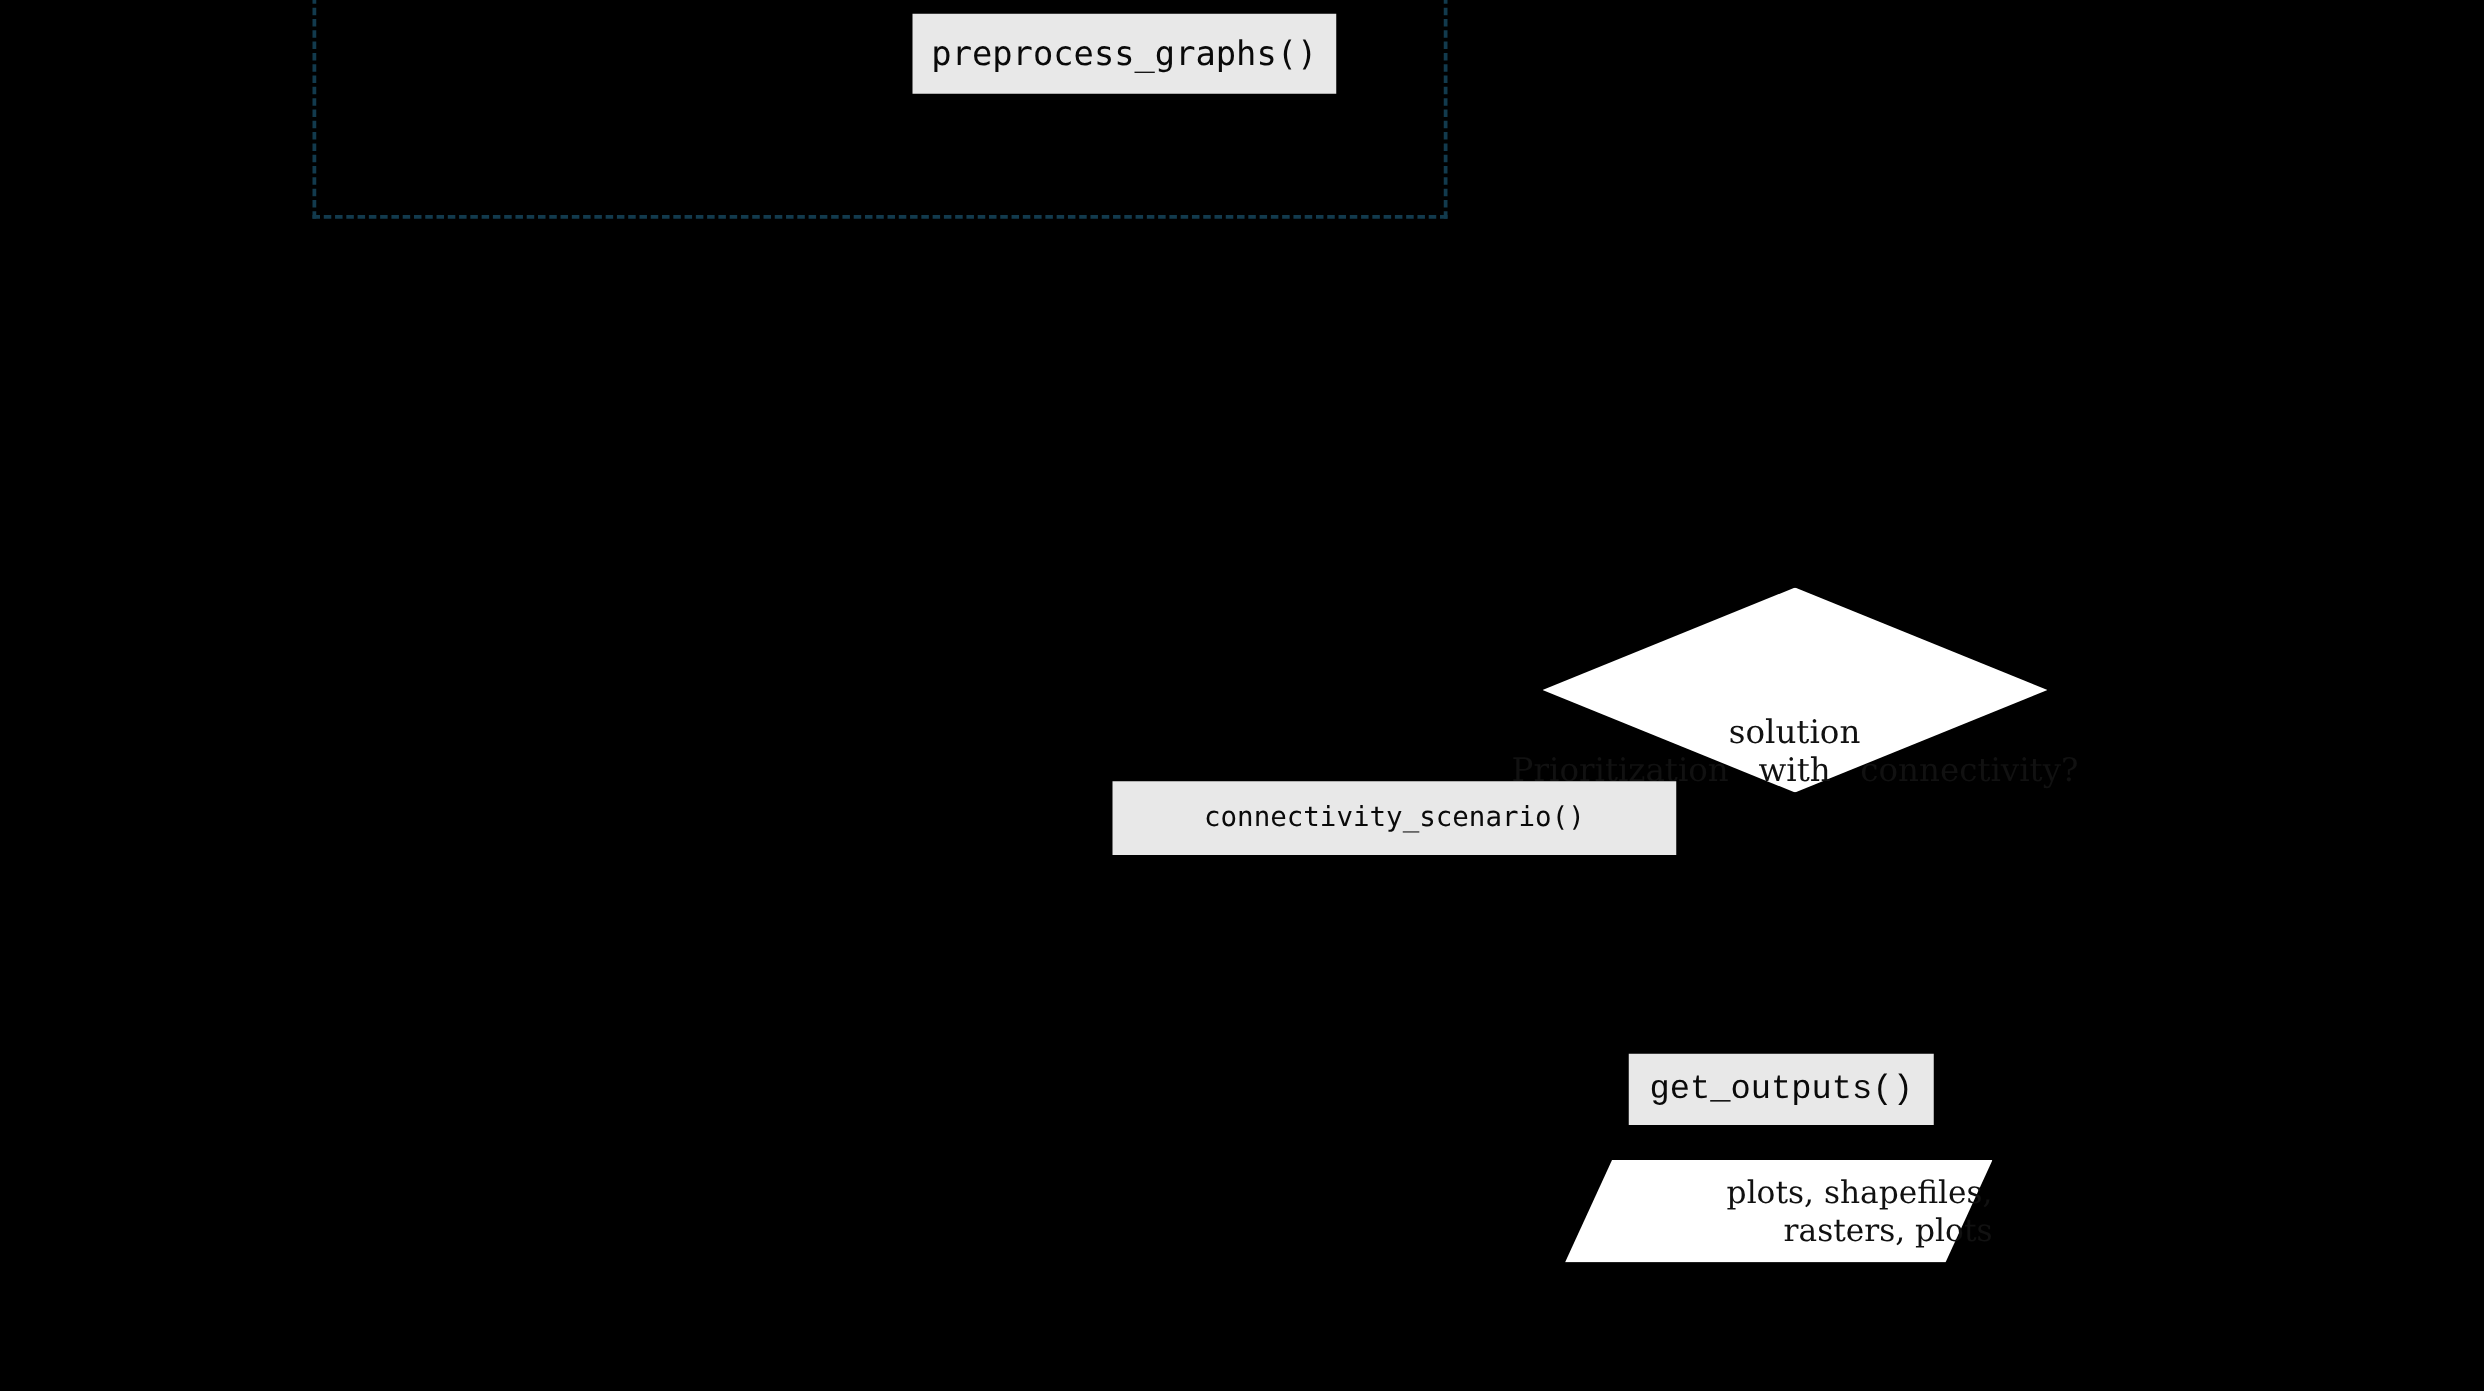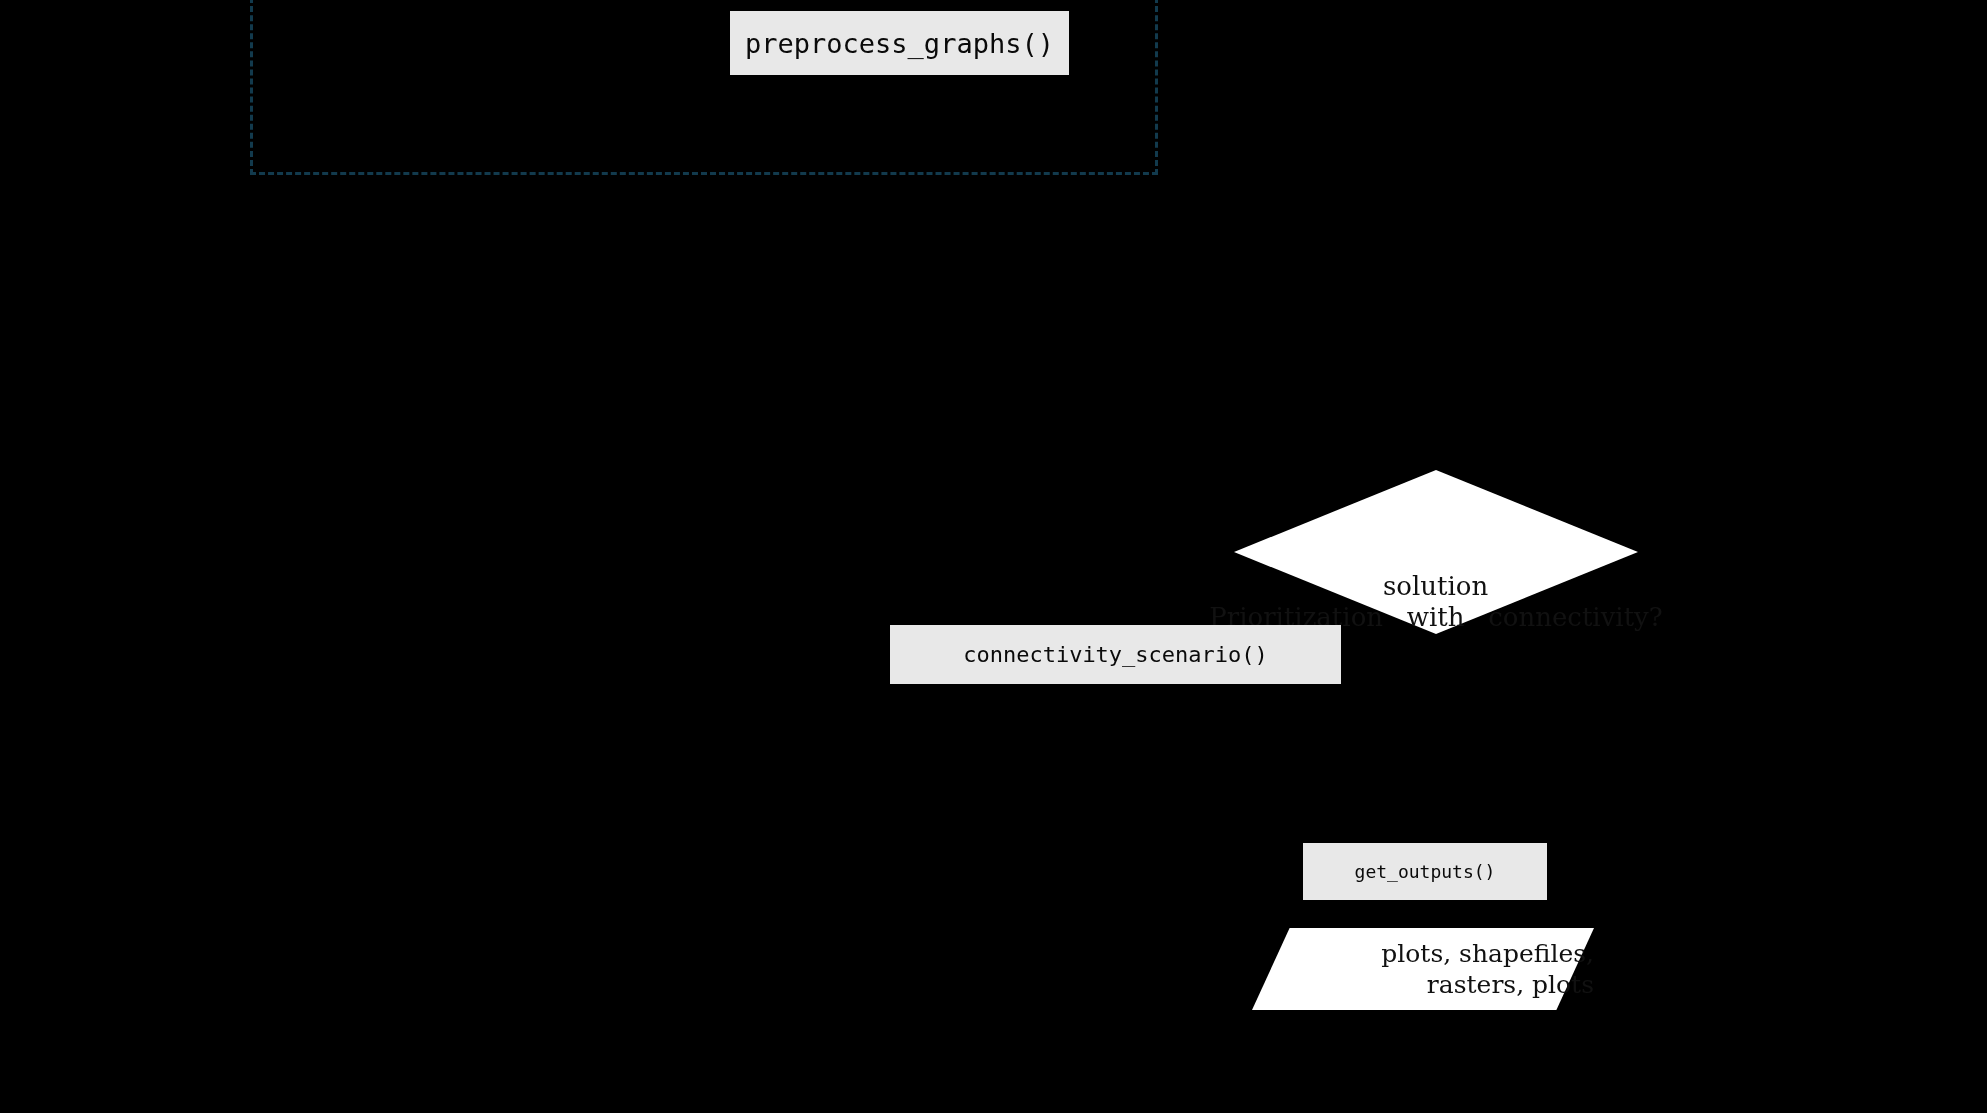--- a/index.html
+++ b/index.html
@@ -100,21 +100,21 @@
   }
   .data-label span { display: block; }
 
   
   #group-preprocess { left: 250px;  top: -12px; width: 908px;  height: 187px; }
 
   #box-preprocess   { left: 730px;  top: 11px;  width: 339px;  height: 64px;  font-size: 27px; }
   #box-get-metrics  { left: 1211px; top: 108px; width: 451px;  height: 45px;  font-size: 27px; }
   #box-connectivity { left: 890px;  top: 625px; width: 451px;  height: 59px;  font-size: 22px; }
   #box-basic        { left: 1535px; top: 625px; width: 451px;  height: 59px;  font-size: 27px; }
-  #box-get-outputs  { left: 1303px; top: 843px; width: 244px;  height: 57px;  font-size: 18px; }
+  #box-get-outputs  { left: 1303px; top: 843px; width: 244px;  height: 57px;  font-size: 27px; font-family: Liberation Mono, monospace; }
 
   #diamond-priority { left: 1234px; top: 470px; width: 404px; height: 164px; }
   #diamond-priority .diamond-label { font-size: 26px; }
 
   #data-outputs     { left: 1252px; top: 928px; width: 342px; height: 82px; }
   #data-outputs .data-label { font-size: 25px; align-items: flex-end; }
 </style>
 </head>
 <body>
 

